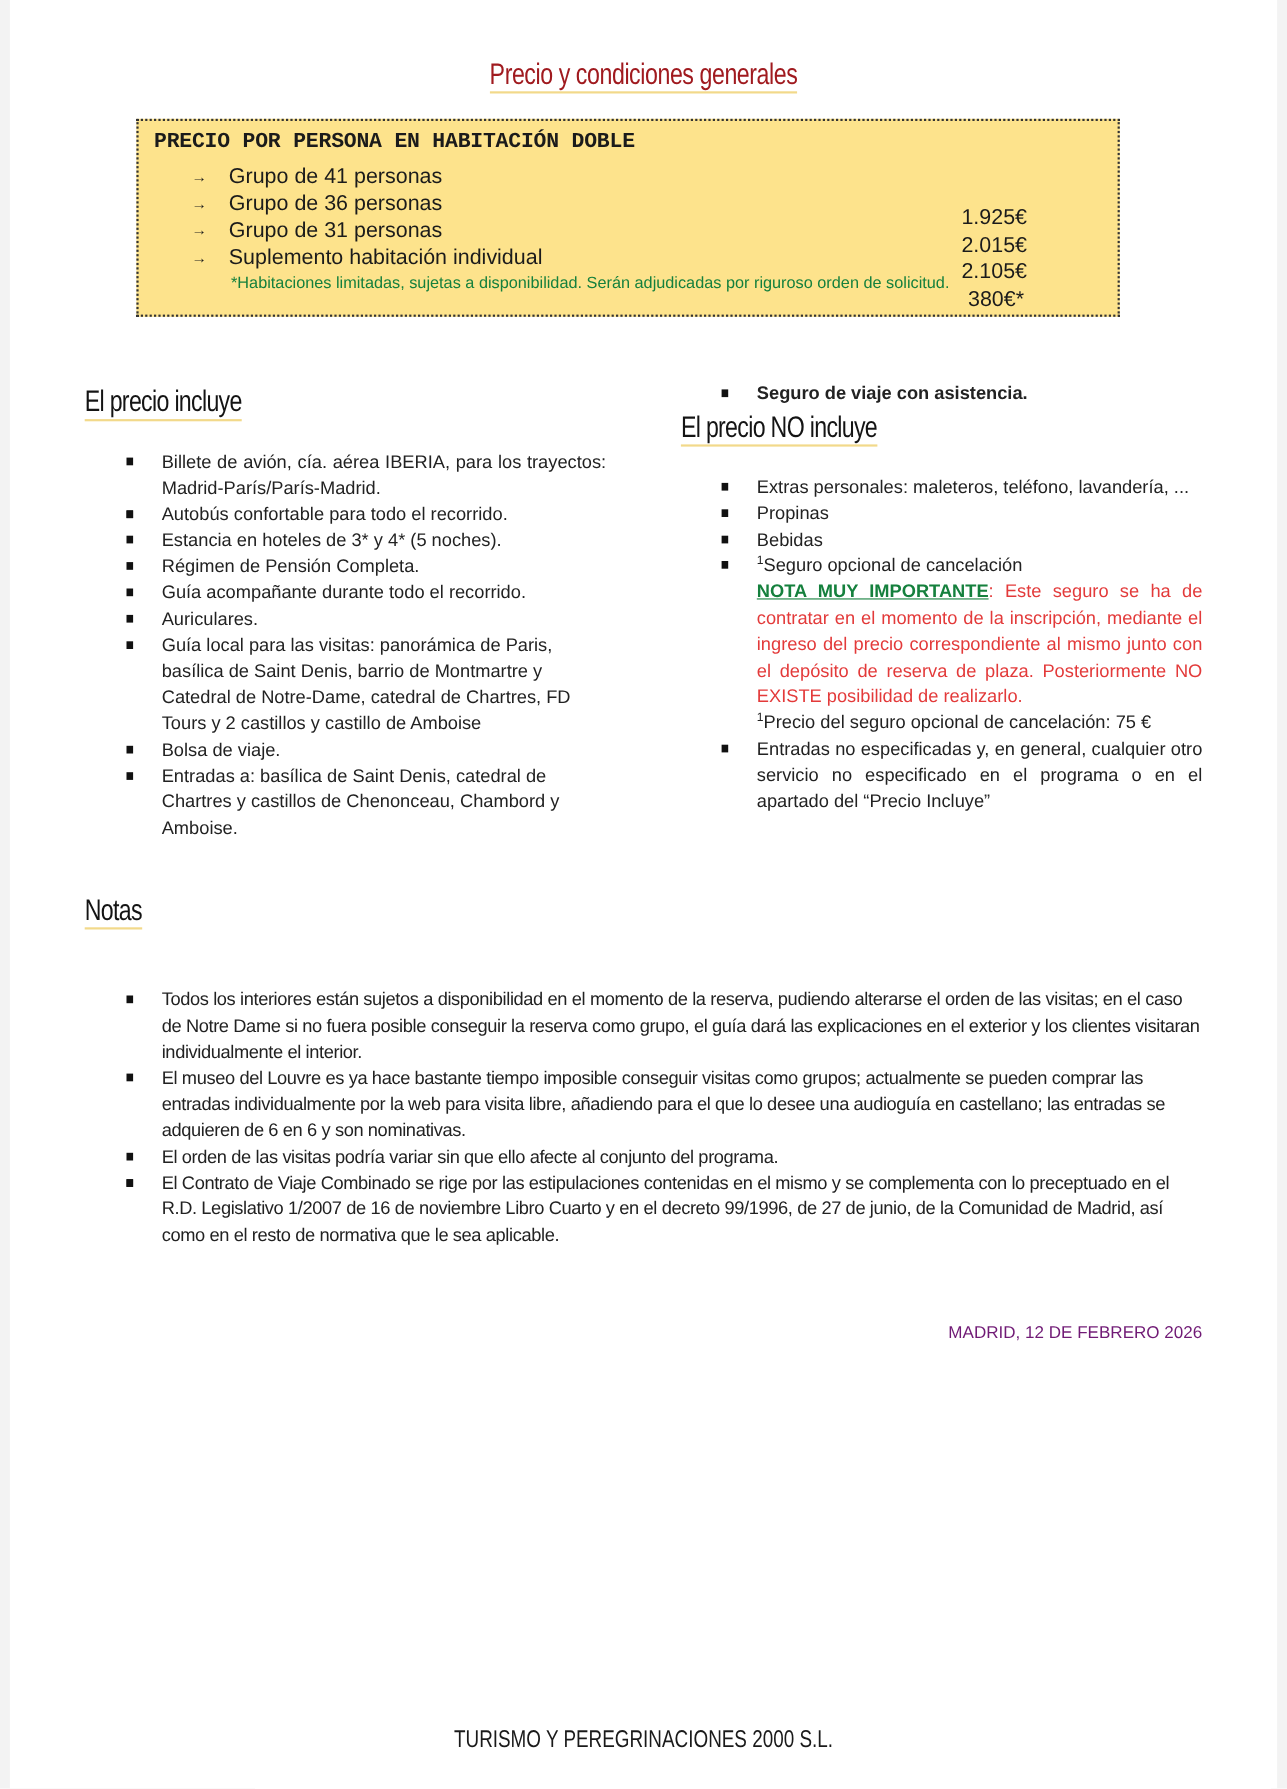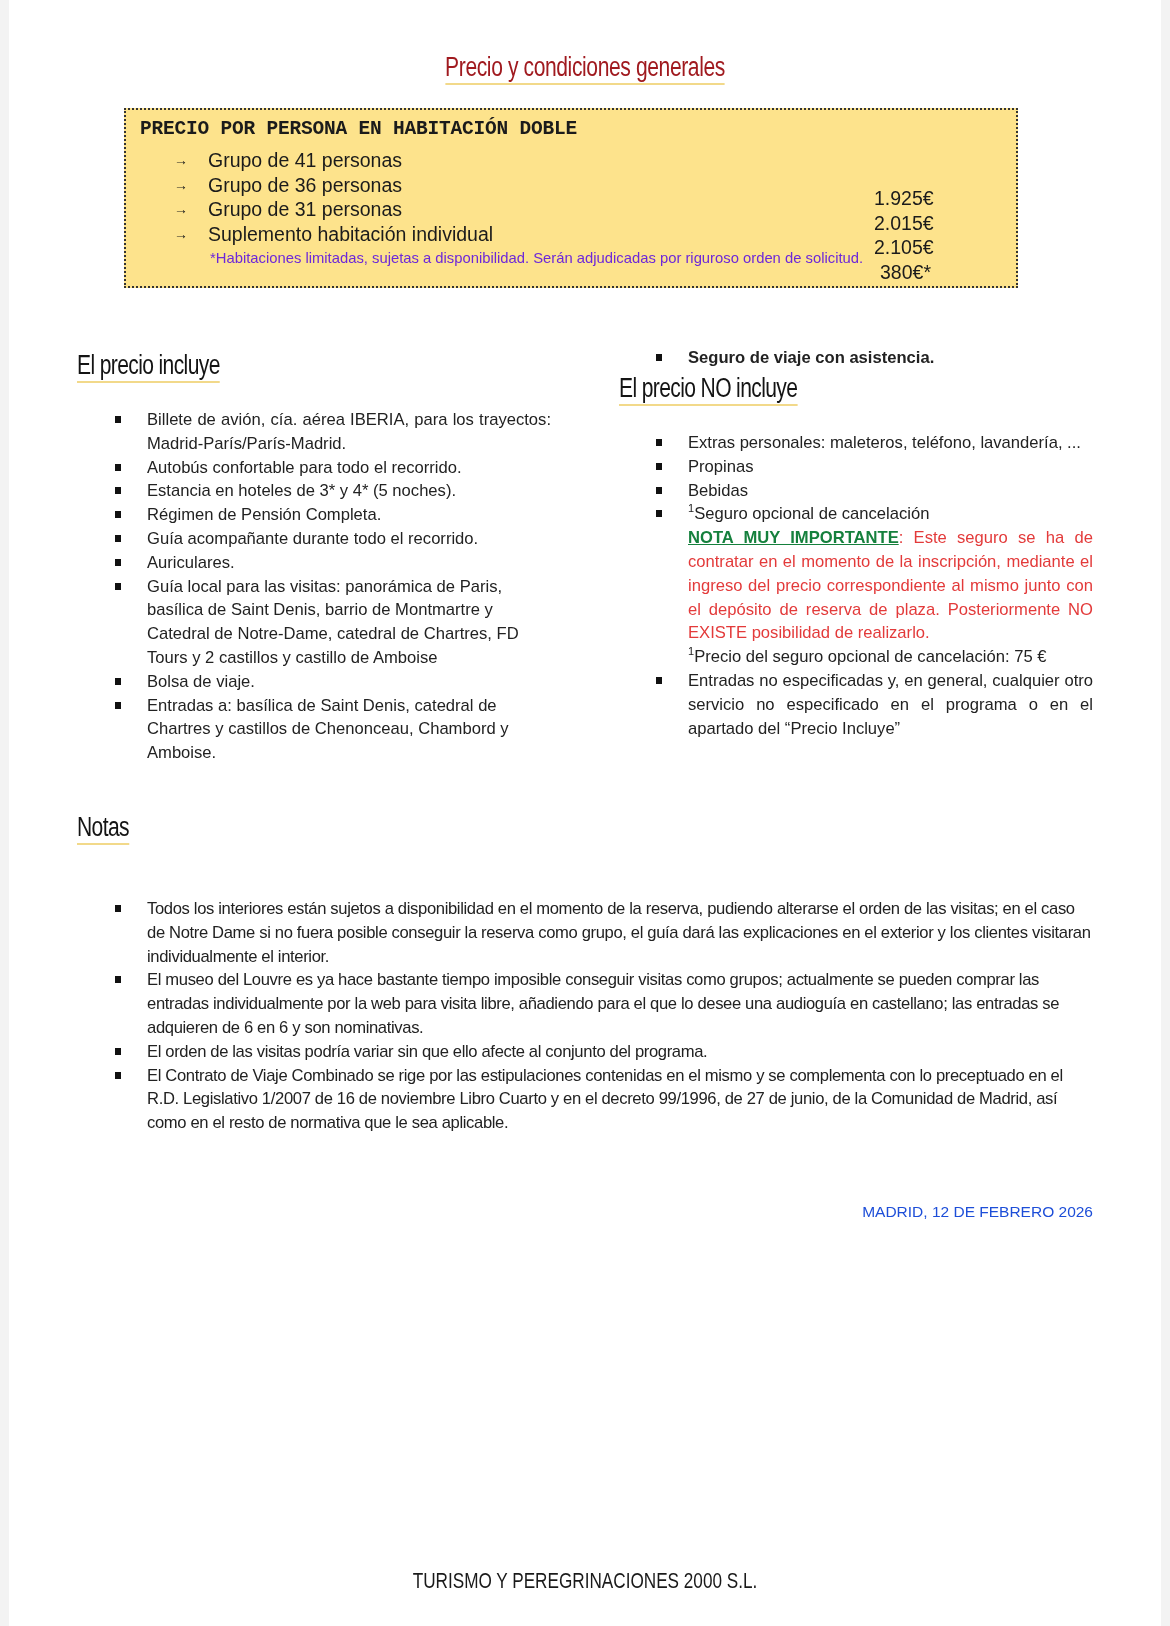--- a/index.html
+++ b/index.html
@@ -38,21 +38,21 @@
     }
     .price-row {
       position: absolute; left: 48px; width: 720px; height: 25px;
       font-size: 19.5px; color: #1b1b1b;
     }
     .price-row .arrow { position: absolute; left: 0; top: 0; font-size: 14px; line-height: 25px; }
     .price-row .label { position: absolute; left: 34px; top: 0; line-height: 25px; }
     .price-row .value { position: absolute; left: 700px; top: 0; line-height: 25px; margin-top: 38px; }
     .price-note {
       position: absolute; left: 84px; top: 140px;
-      font-size: 14.8px; color: #6d28d9; white-space: nowrap;
+      font-size: 14.8px; color: #15803d; white-space: nowrap;
     }
     .heading {
       font-family: "Liberation Sans", sans-serif;
       font-size: 27px; color: #141414; letter-spacing: -0.8px;
       transform: scaleX(0.78); transform-origin: left center;
       white-space: nowrap;
     }
     ul.list { list-style: none; margin: 0; padding: 0; }
     ul.list li {
       position: relative; padding-left: 32px;
@@ -61,21 +61,21 @@
     ul.list li .bullet {
       position: absolute; left: 0; top: 8px; width: 6px; height: 7px; background: #111;
     }
     .justify { text-align: justify; text-align-last: left; }
     .red { color: #e33a3a; }
     .red-bold { color: #15803d; font-weight: bold; text-decoration: underline; }
     .col-left { left: 115px; top: 408px; width: 436px; }
     .col-right { left: 656px; width: 437px; }
     .notes { left: 115px; top: 897px; width: 978px; }
     .notes li { font-size: 16.6px; line-height: 23.8px; letter-spacing: -0.35px; }
-    .date { right: 77px; top: 1203px; font-size: 15.5px; color: #1d4ed8; }
+    .date { right: 77px; top: 1203px; font-size: 15.5px; color: #701a75; }
     .footer {
       left: 0; width: 1170px; top: 1568px; text-align: center;
       font-size: 22px; color: #1a1a1a; letter-spacing: 0px;
       transform: scaleX(0.78); transform-origin: center;
     }
     .sub { font-size: 11px; vertical-align: super; line-height: 0; }
   </style>
 </head>
 <body>
 

